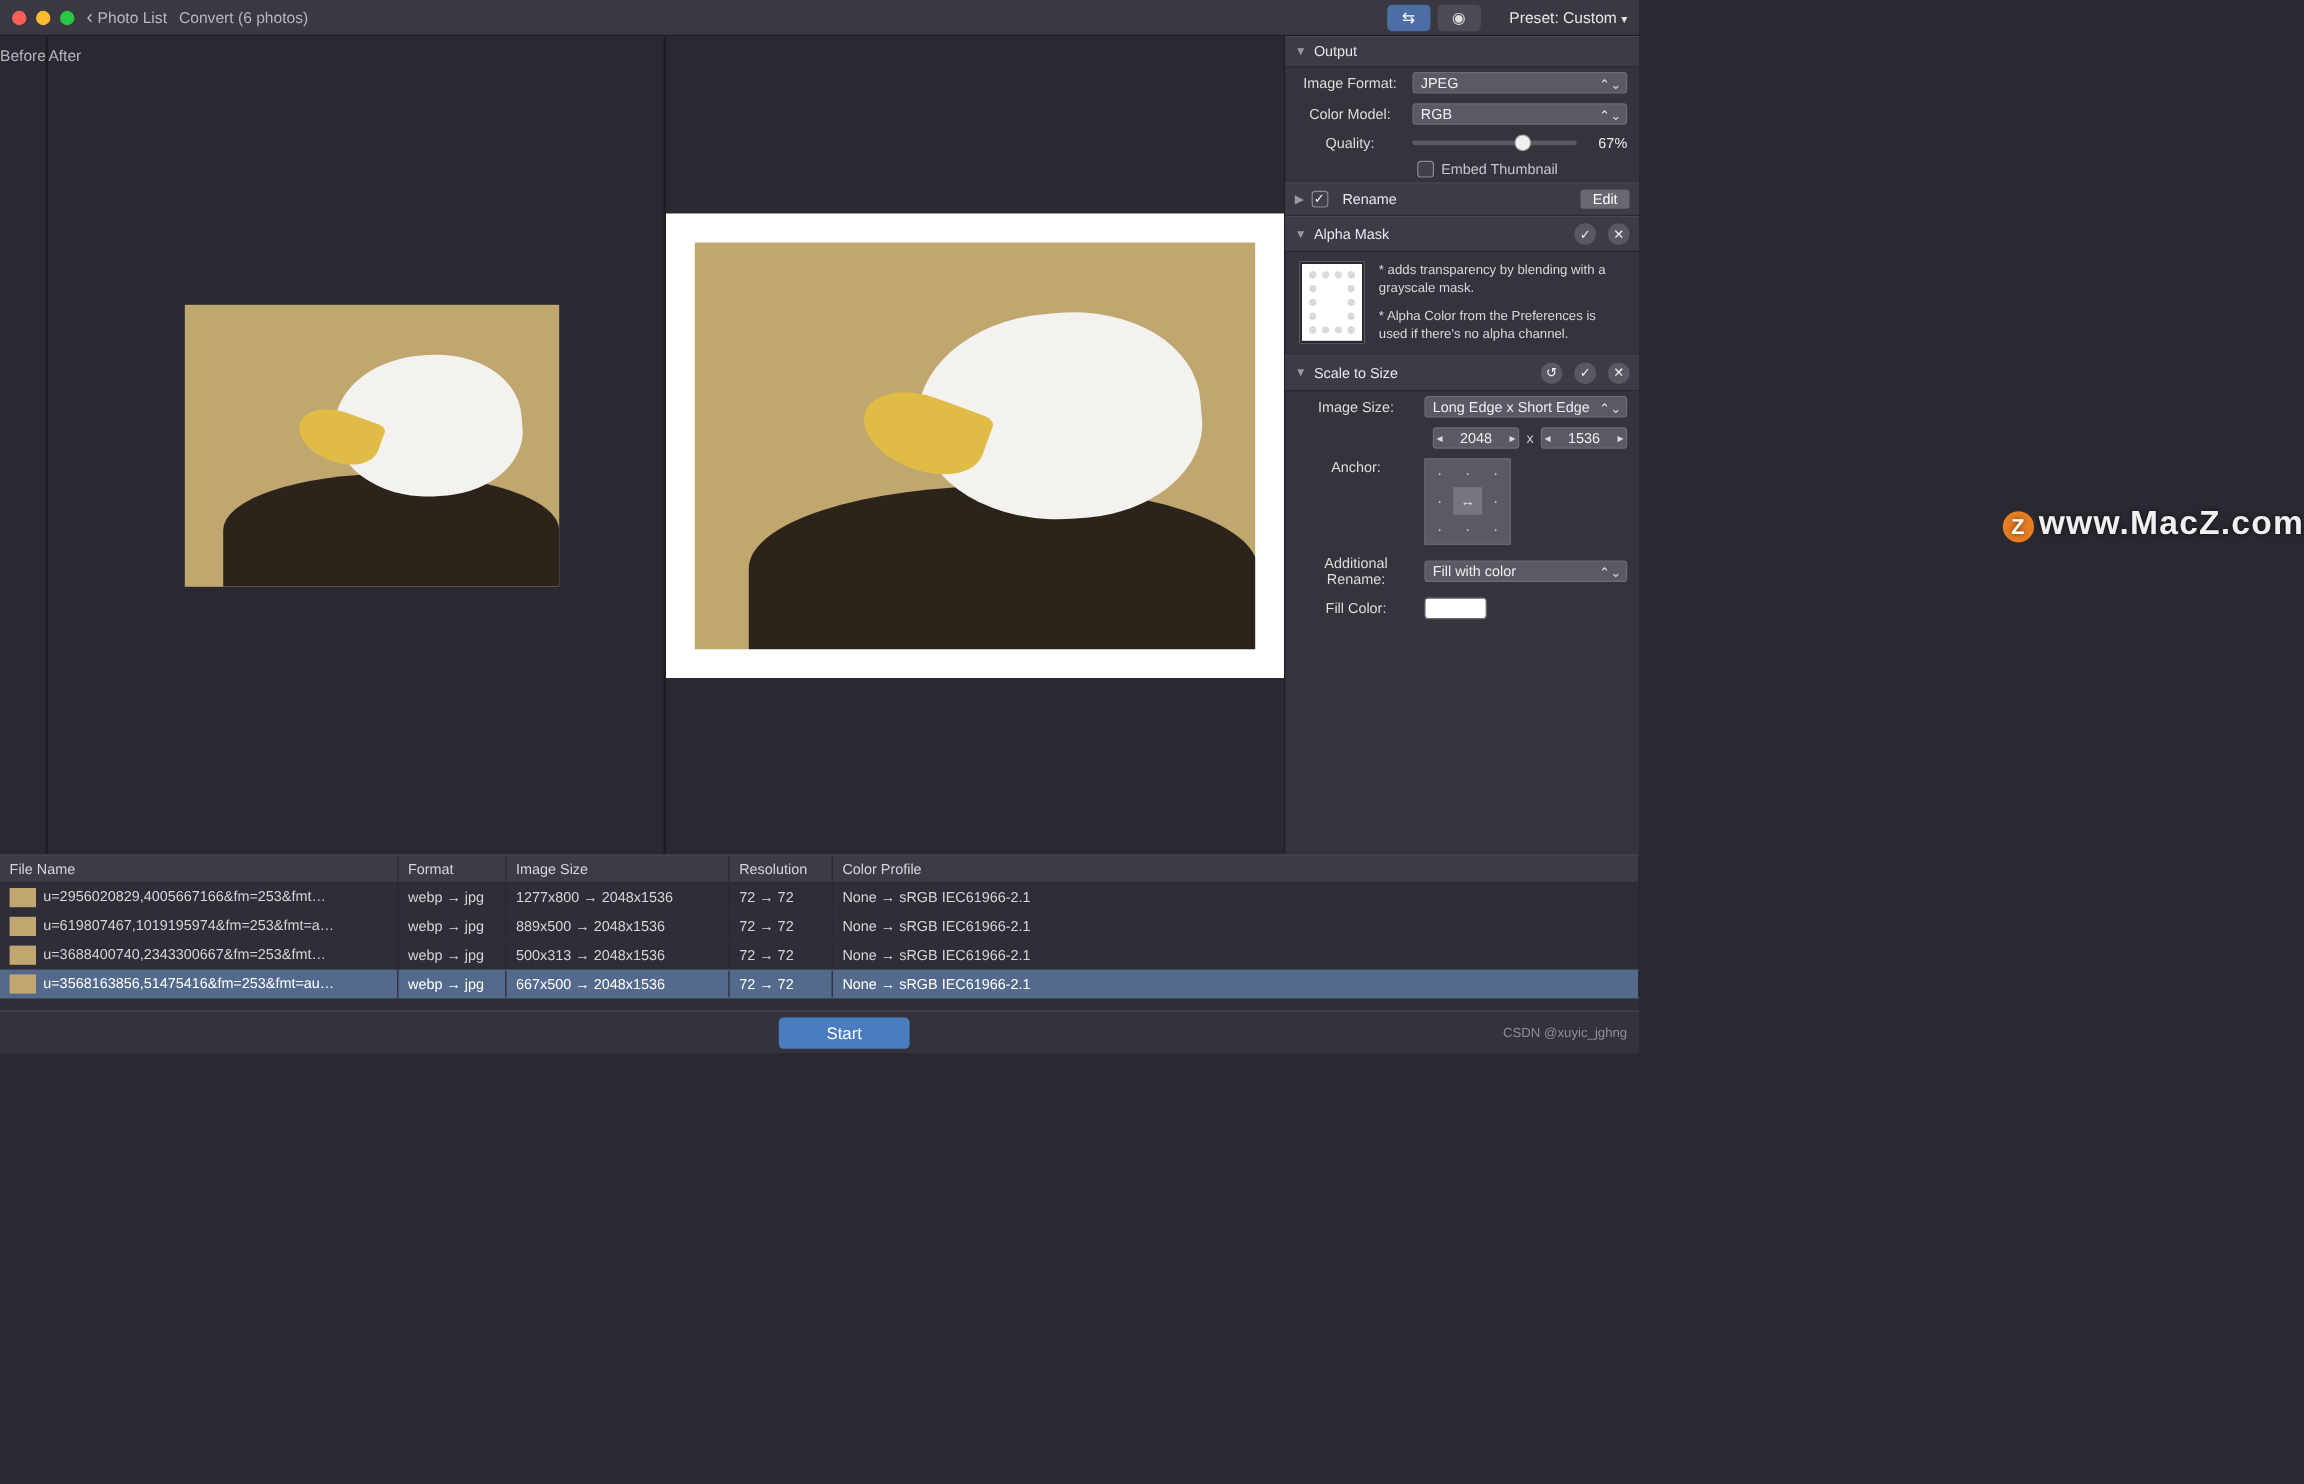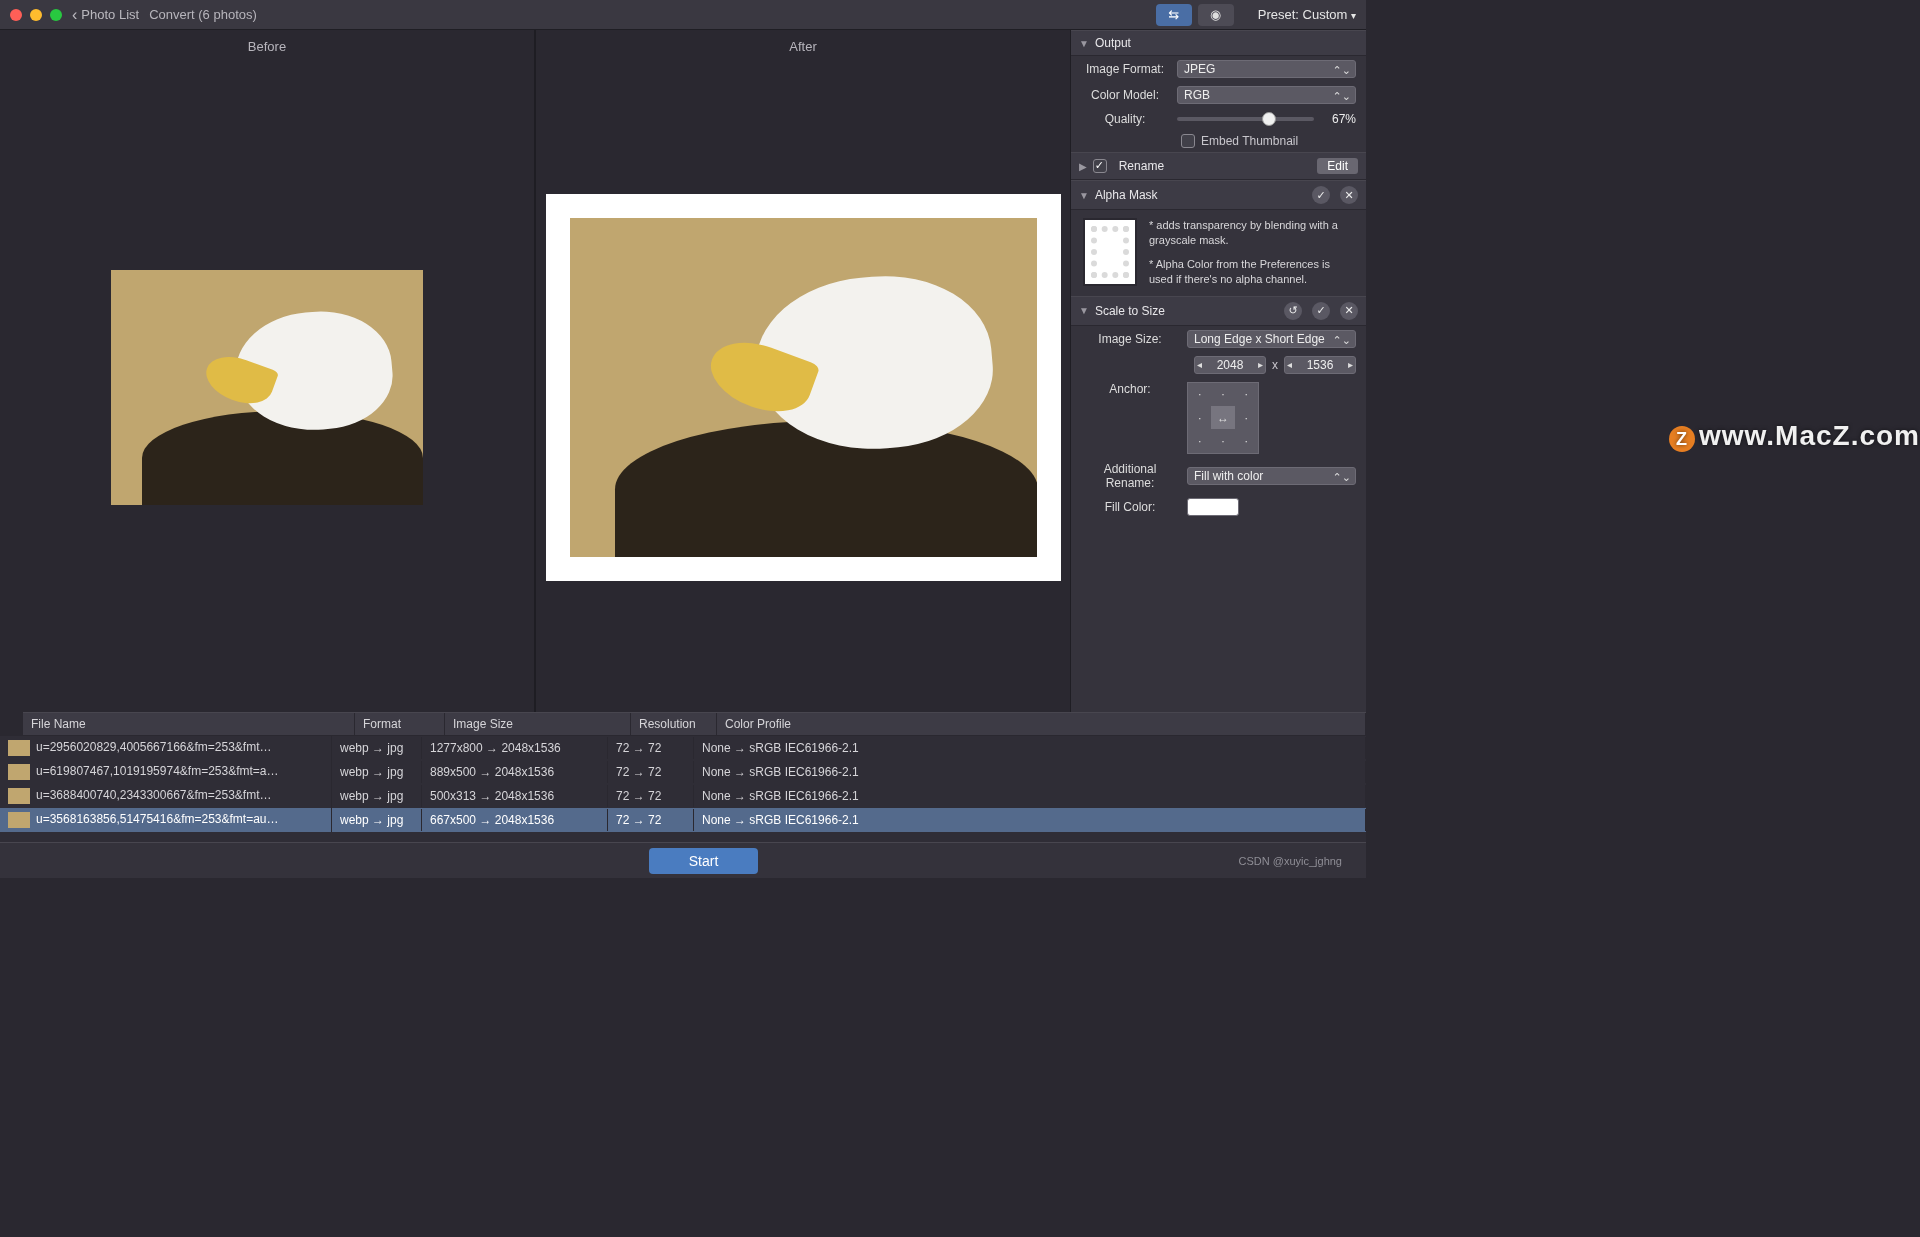--- a/index.html
+++ b/index.html
@@ -41,21 +41,21 @@
   .seg-btn.active { background: #4a6ea5; color: #fff; }
   .preset-label { margin-left: 18px; color: #e6e6e6; }
   .preset-label .tri { font-size: 10px; }
 
   
   .main { flex: 1; display: flex; min-height: 0; }
 
   .preview-pane {
     flex: 1; min-width: 0;
     background: #2a2830;
-    display: flex; flex-direction: column;
+    display: flex; flex-direction: row;
   }
   .preview-header {
     display: flex;
   }
   .ph-cell {
     flex: 1;
     height: 32px;
     display: flex; align-items: center; justify-content: center;
     color: #b7b5bc;
   }
@@ -199,21 +199,21 @@
     text-shadow:0 0 4px rgba(0,0,0,.6);
   }
   .wm-z { display:inline-block; width:26px; height:26px; border-radius:50%;
           background:#e67e22; color:#fff; text-align:center; line-height:26px;
           font-size:18px; margin-right:4px; }
 
   
   .bottom { height:166px; display:flex; flex-direction:column; }
   .thead {
     display:flex; background:#3d3b45; color:#d6d5d9;
-    font-size:12px; border-top:1px solid #48464f; border-bottom:1px solid #2a2830;margin-left:23px;
+    font-size:12px; border-top:1px solid #48464f; border-bottom:1px solid #2a2830;
   }
   .thead div, .trow div {
     padding:4px 8px; border-right:1px solid #2a2830;
   }
   .col-name{width:332px;} .col-fmt{width:90px;} .col-size{width:186px;}
   .col-res{width:86px;} .col-prof{flex:1;}
   .tbody { flex:1; overflow:hidden; background:#2f2d36; font-size:12px; }
   .trow { display:flex; align-items:center; color:#d6d5d9; }
   .trow.sel { background:#546a8c; color:#fff; }
   .trow .thumb {
@@ -223,21 +223,21 @@
   .start-bar {
     height:36px; background:#34323b; border-top:1px solid #48464f;
     display:flex; align-items:center; justify-content:center;
     position:relative;
     padding-left:41px;
   }
   .start-btn {
     background:#4a7cc0; color:#fff; font-size:14px;
     padding:5px 40px; border-radius:4px;
   }
-  .credits { position:absolute; right:24px; color:#8f8e96; font-size:11px; }
+  .credits { position:absolute; right:10px; color:#8f8e96; font-size:11px; }
 
   .colorwell { width:52px; flex:none; background:#fff; }
 </style>
 </head>
 <body>
 
 <div class="toolbar">
   <div class="traffic-lights">
     <div class="tl-dot tl-close"></div>
     <div class="tl-dot tl-min"></div>

